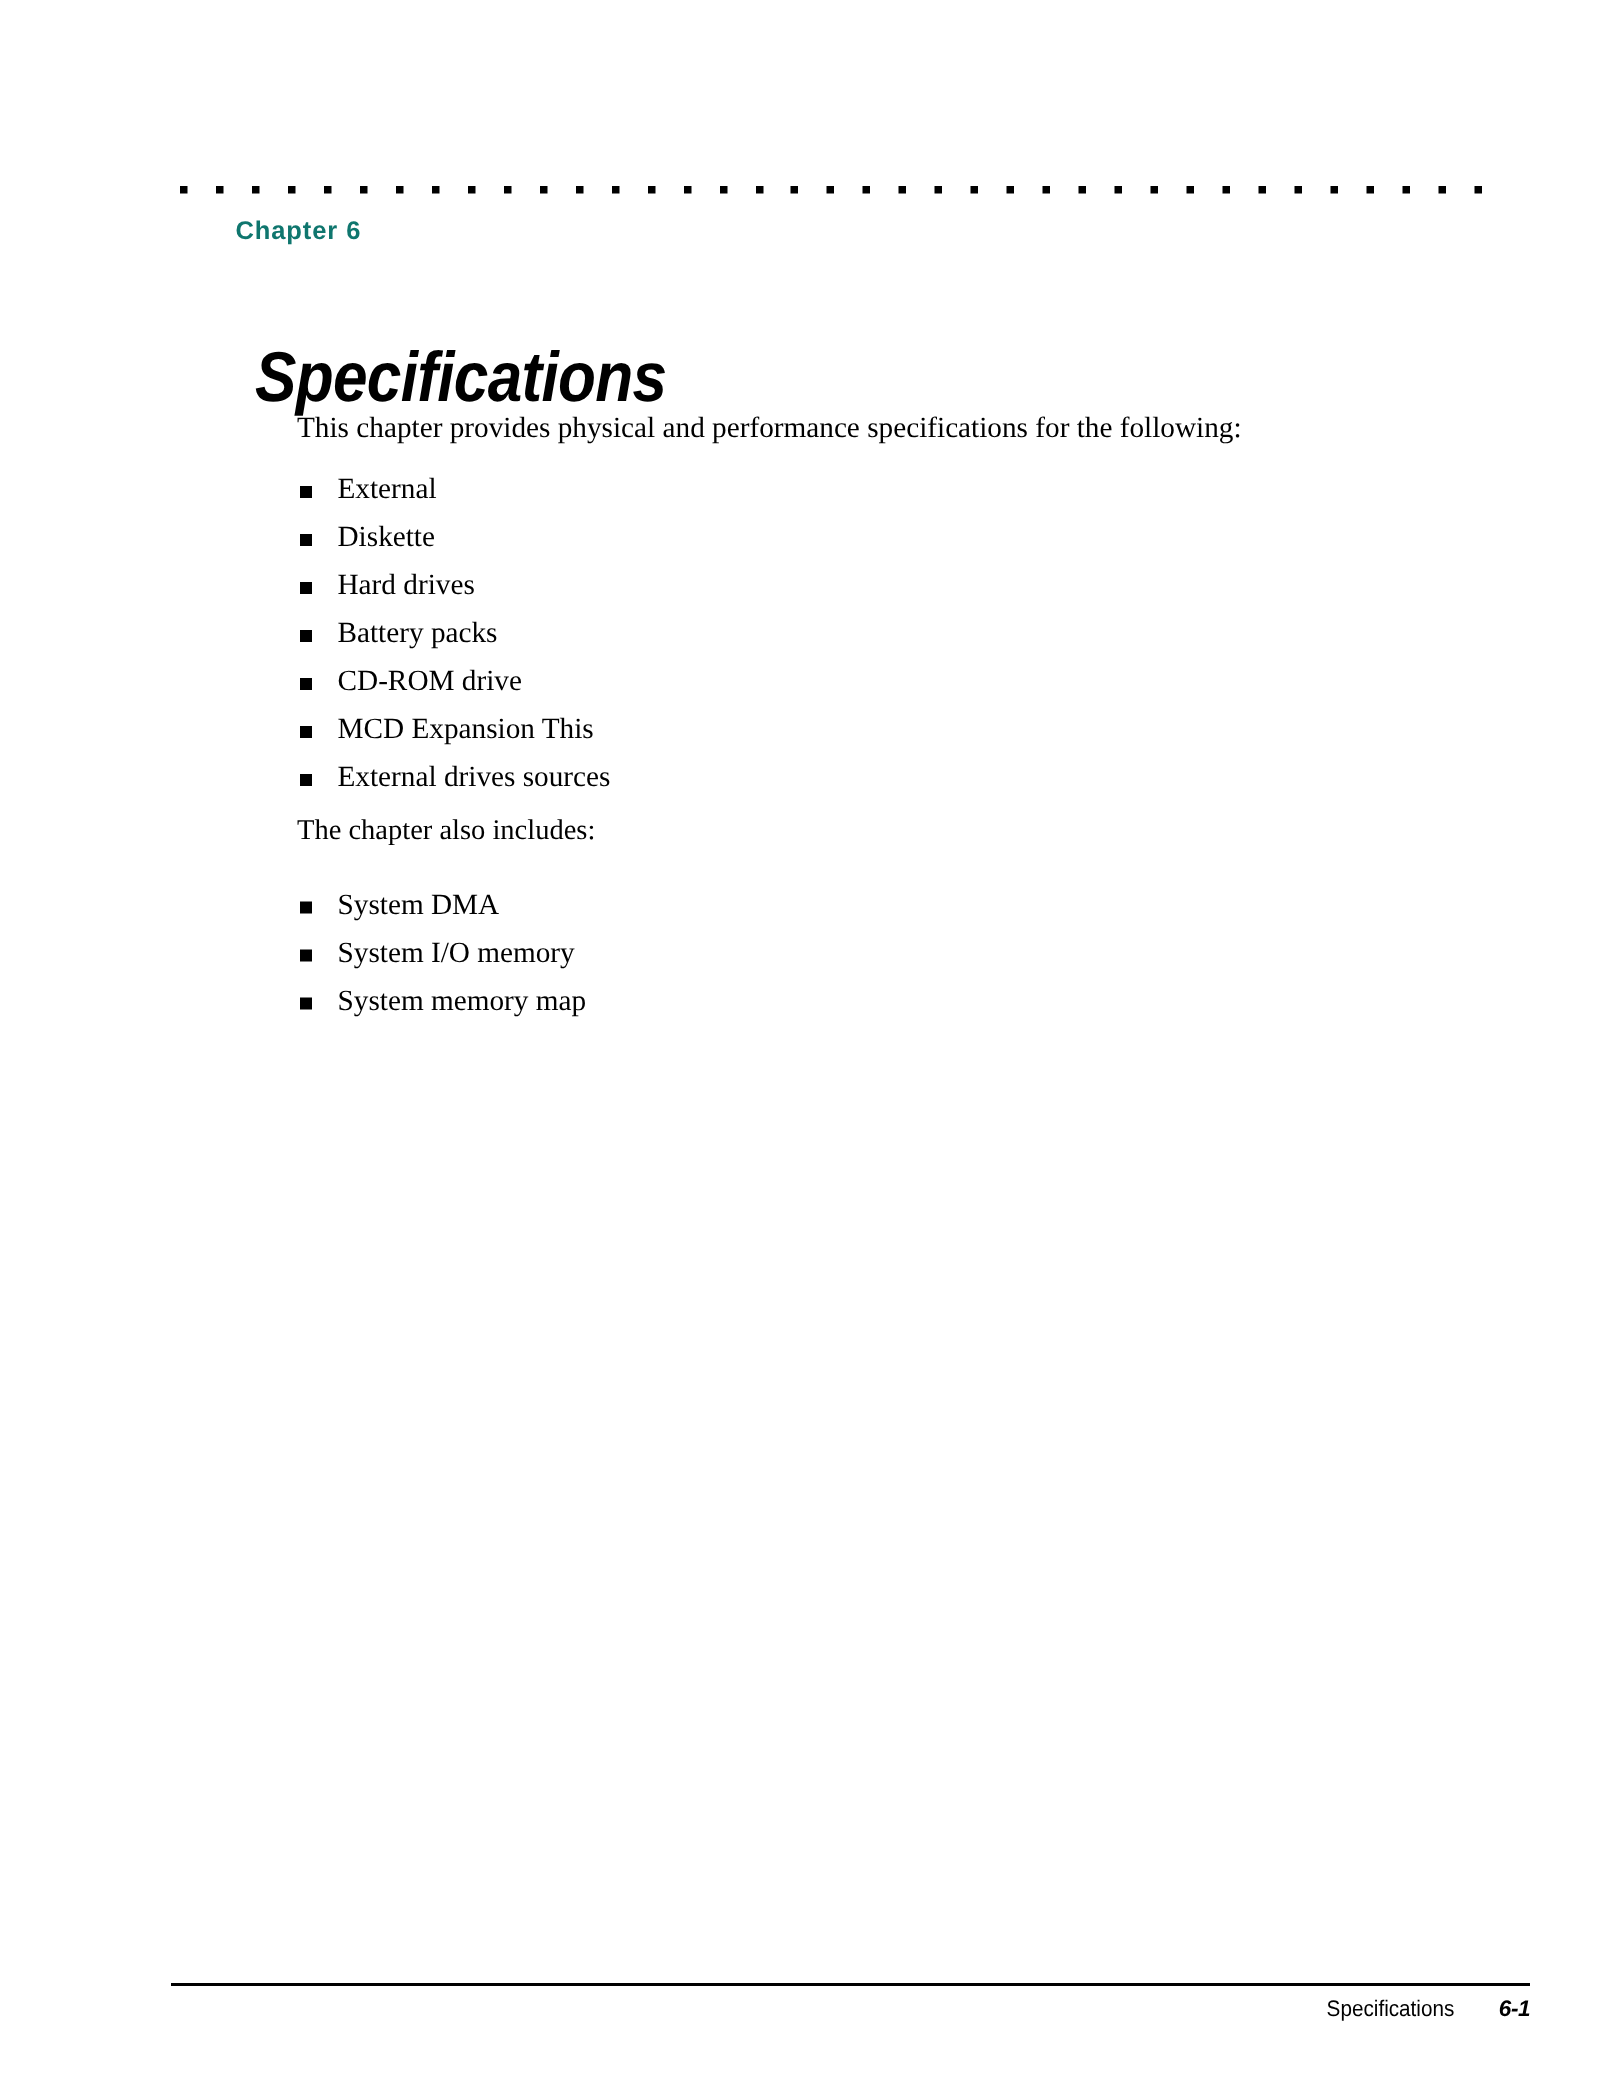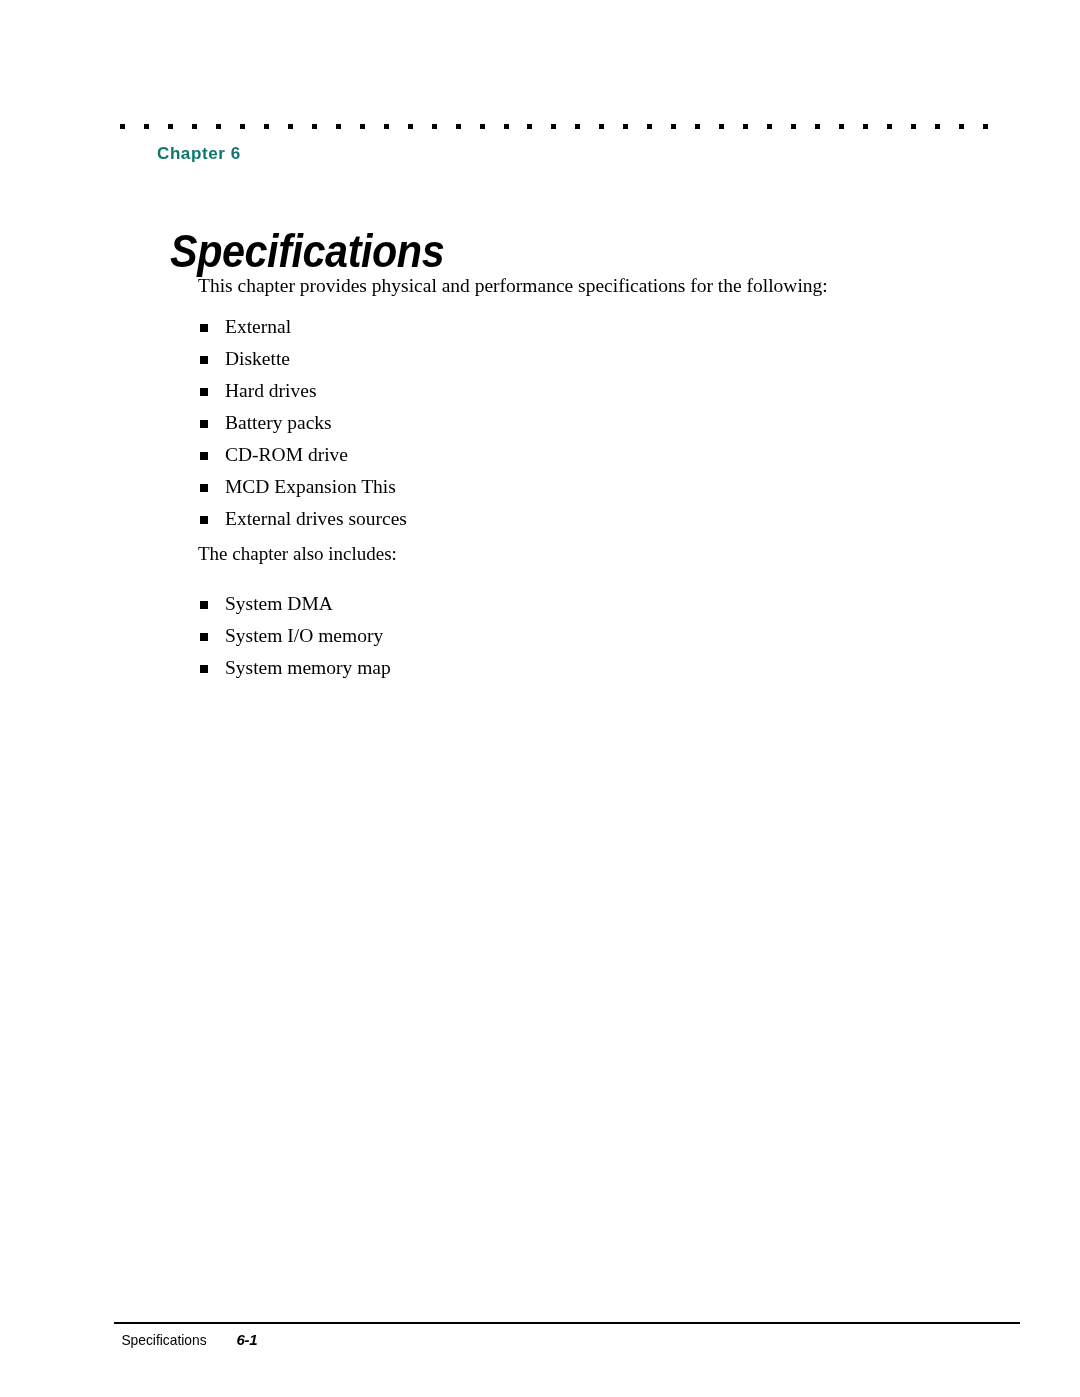--- a/index.html
+++ b/index.html
@@ -123,21 +123,21 @@
     top: 1322px;
     width: 906px;
     height: 2px;
     background: #000000;
   }
   .footer-text {
     position: absolute;
     left: 114px;
     top: 1331px;
     width: 906px;
-    text-align: left;
+    text-align: right;
     font-family: "Liberation Sans", "DejaVu Sans", sans-serif;
     font-size: 15px;
     white-space: nowrap;
   }
   .footer-text .footer-chapter-name {
     display: inline-block;
     transform: scaleX(0.92);
     transform-origin: right top;
   }
   .footer-text .footer-page-number {

